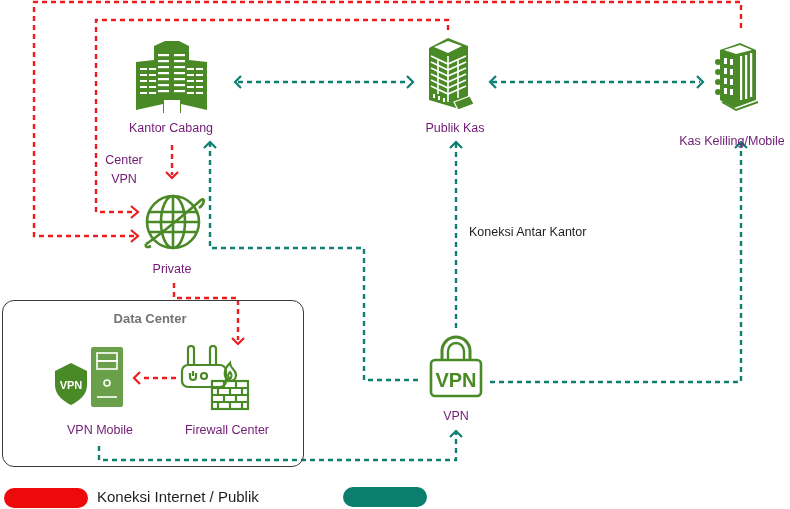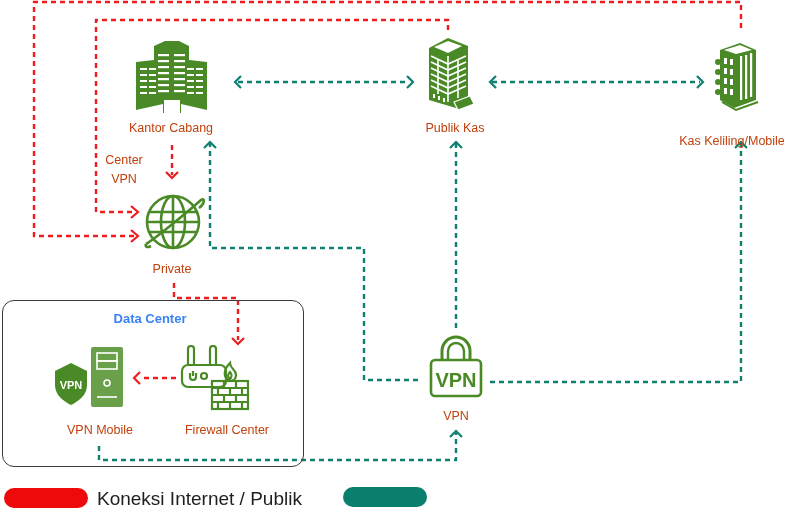--- a/index.html
+++ b/index.html
@@ -1,24 +1,24 @@
 <!DOCTYPE html>
 <html><head>
 <meta charset="utf-8">
 <style>
   html, body { margin: 0; padding: 0; background: #ffffff; }
   body { width: 790px; height: 509px; position: relative; overflow: hidden;
          font-family: "Liberation Sans", "DejaVu Sans", sans-serif; color: #222; }
   #stage { position: absolute; left: 0; top: 0; width: 790px; height: 509px; }
-  .lbl { position: absolute; font-size: 12.5px; color: #c2410c; white-space: nowrap; transform: translateX(-50%); text-align: center; }
+  .lbl { position: absolute; font-size: 12.5px; color: #701a75; white-space: nowrap; transform: translateX(-50%); text-align: center; }
   .lbl-left { position: absolute; font-size: 12.5px; color: #1f1f1f; white-space: nowrap; }
-  .dc-title { position: absolute; font-weight: bold; font-size: 13px; color: #3b82f6; transform: translateX(-50%); }
+  .dc-title { position: absolute; font-weight: bold; font-size: 13px; color: #737373; transform: translateX(-50%); }
   .dc-box { position: absolute; left: 2px; top: 300px; width: 302px; height: 167px; border: 1px solid #3a3a3a; border-radius: 12px; box-sizing: border-box; }
   .legend-pill { position: absolute; width: 84px; height: 20px; border-radius: 10px; }
-  .legend-text { position: absolute; font-size: 19px; color: #1f1f1f; white-space: nowrap; }
+  .legend-text { position: absolute; font-size: 15px; color: #1f1f1f; white-space: nowrap; }
 </style>
 </head>
 <body>
 
 <div id="stage">
   <svg id="lines" width="790" height="509" style="position:absolute;left:0;top:0">
 
     <g fill="none" stroke="#ee1c1c" stroke-width="2.4" stroke-dasharray="5,4">
       <path d="M741,28 L741,2 L34,2 L34,236 L134,236"></path>
       <path d="M448,30 L448,20 L96,20 L96,212 L134,212"></path>
@@ -158,20 +158,21 @@
       <line x1="30" y1="4" x2="30" y2="56"></line>
       <line x1="6" y1="20" x2="54" y2="20"></line>
       <line x1="4" y1="30" x2="56" y2="30"></line>
       <line x1="6" y1="40" x2="54" y2="40"></line>
       <path d="M3,52 C10,48 40,24 58,8 C62,5 62,12 56,16"></path>
       <path d="M3,52 C2,55 4,56 8,54"></path>
     </g>
   </svg>
   <div class="lbl" style="left:172px;top:262px">Private</div>
 
+  <div class="lbl-left" style="left:469px;top:225px">Koneksi Antar Kantor</div>
 
   <svg style="position:absolute;left:428px;top:333px" width="56" height="66" viewBox="0 0 56 66">
     <path d="M14,28 L14,18 A14,14 0 0 1 42,18 L42,28" fill="none" stroke="#4a8a26" stroke-width="3"></path>
     <path d="M20,28 L20,18 A8,8 0 0 1 36,18 L36,28" fill="none" stroke="#4a8a26" stroke-width="2.4"></path>
     <rect x="3" y="27" width="50" height="36" rx="4" fill="none" stroke="#4a8a26" stroke-width="2.6"></rect>
     <text x="28" y="54" text-anchor="middle" font-family="Liberation Sans, sans-serif" font-weight="bold" font-size="20" fill="#4a8a26">VPN</text>
   </svg>
   <div class="lbl" style="left:456px;top:409px">VPN</div>
 
   <svg style="position:absolute;left:53px;top:345px" width="75" height="64" viewBox="0 0 75 64">

